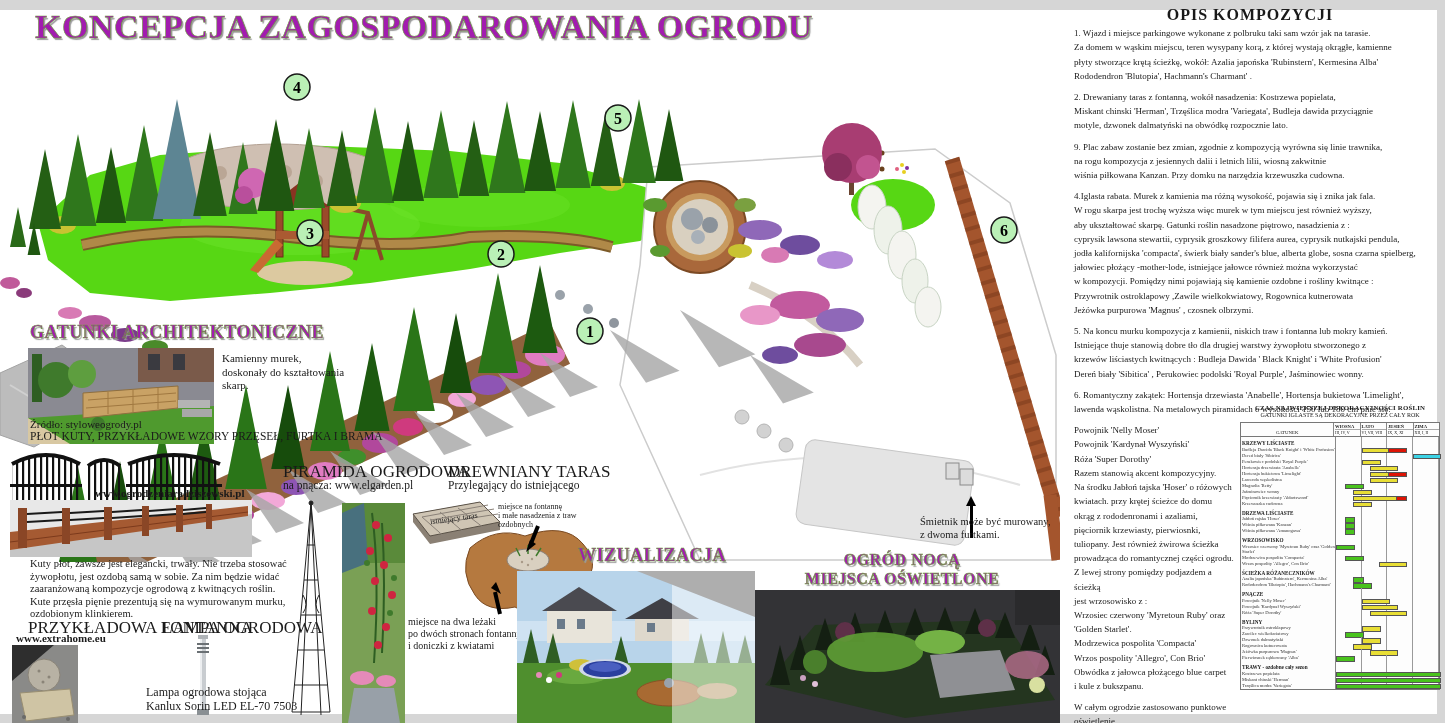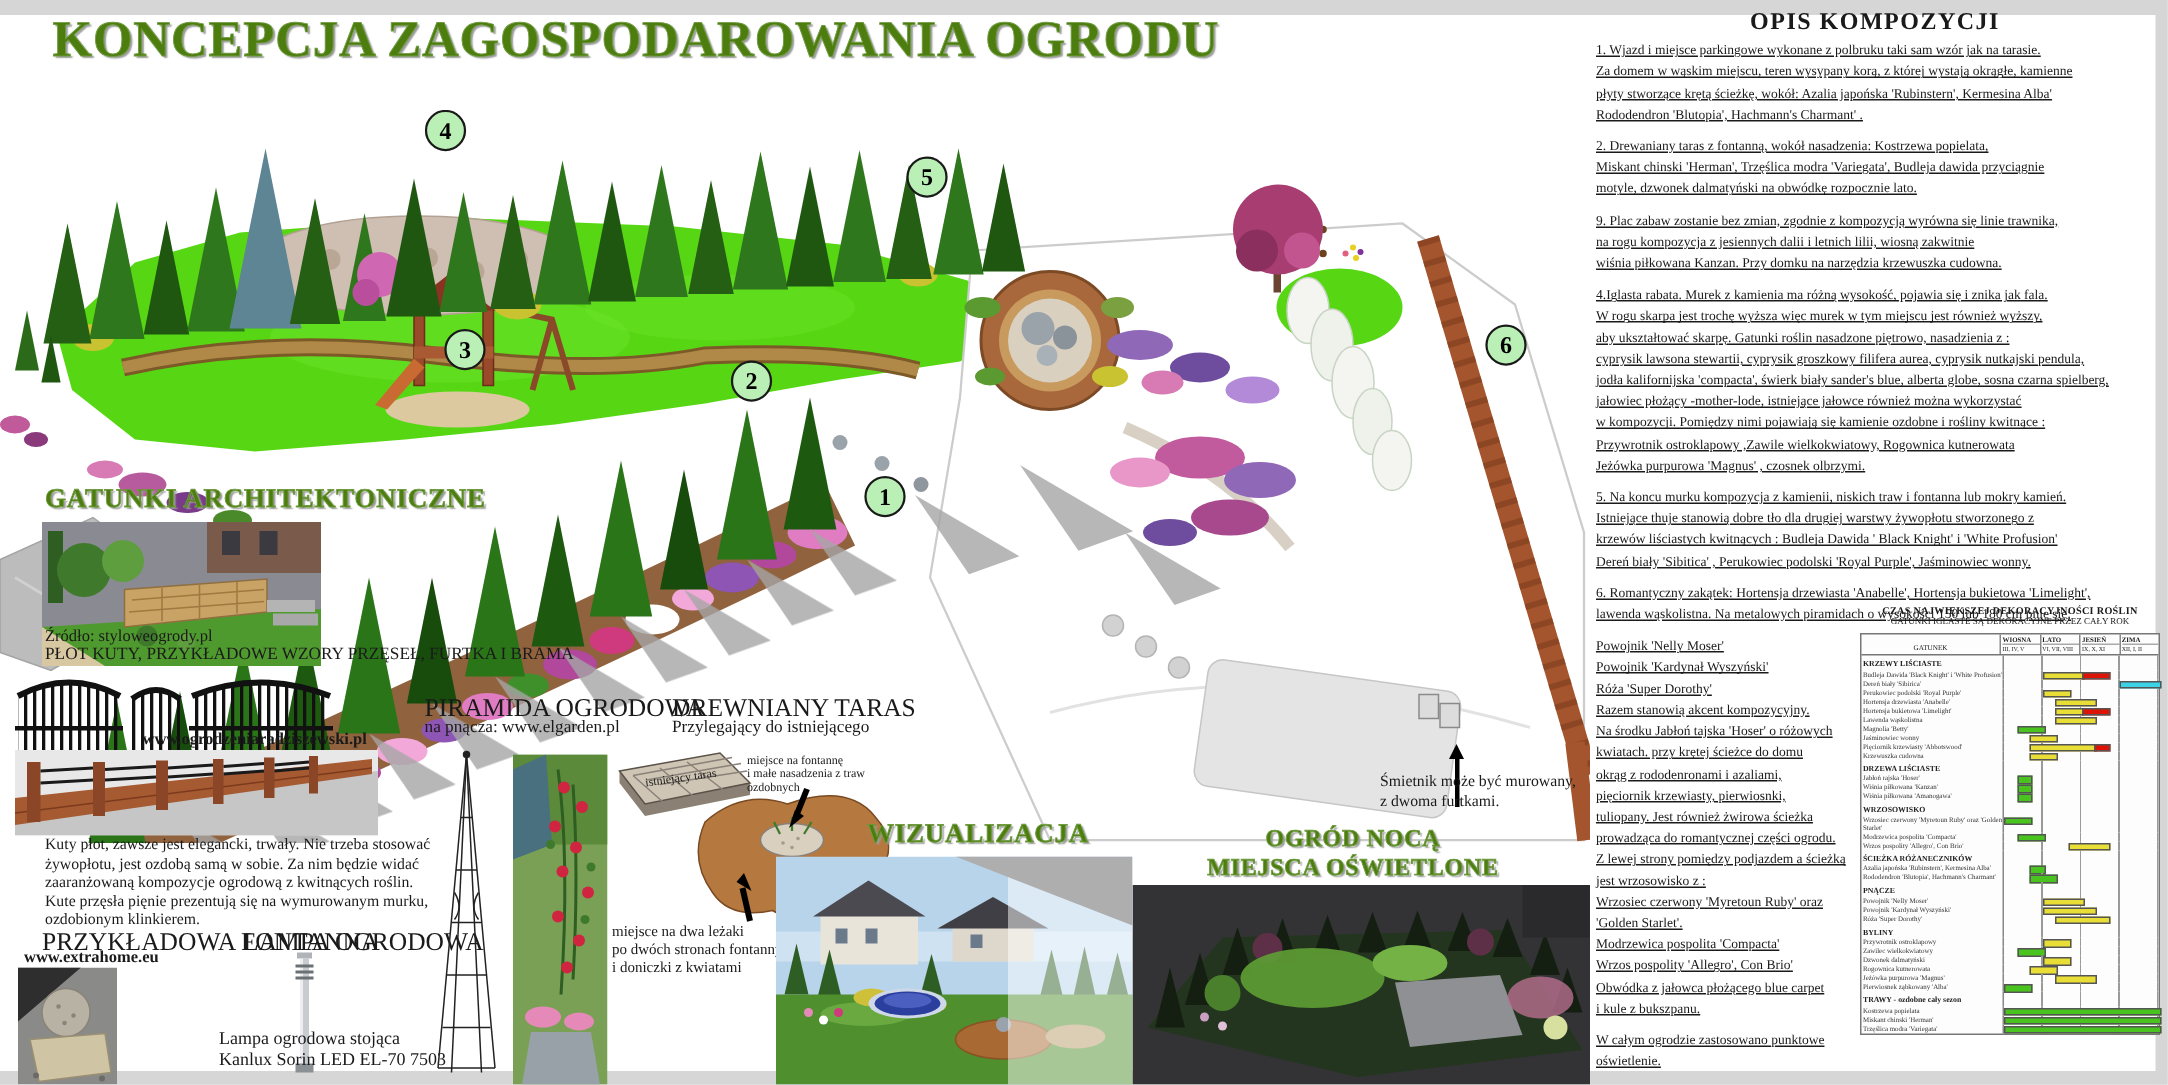--- a/index.html
+++ b/index.html
@@ -1,26 +1,26 @@
 <!DOCTYPE html>
 <html><head>
 <meta charset="utf-8">
 <style>
   html,body{margin:0;padding:0;background:#c9c9c9;}
   .board{position:relative;width:1445px;height:723px;background:#ffffff;overflow:hidden;
          font-family:"Liberation Serif",serif;color:#1a1a1a;}
   .abs{position:absolute;}
   .frame{background:#d6d6d6;}
-  .outlined{font-weight:bold;color:#4d7c0f;-webkit-text-stroke:.6px #6f9c40;
+  .outlined{font-weight:bold;color:#a21caf;-webkit-text-stroke:.6px #6f9c40;
             text-shadow:1.5px 1.5px 1px #9b9b9b;letter-spacing:.5px;white-space:nowrap;}
   .pre{white-space:pre-line;}
   
   .opis{left:1058px;top:8px;width:384px;font-size:9px;line-height:14.2px;}
   .opis h2{margin:0 0 4px 0;text-align:center;font-size:16px;letter-spacing:1px;}
-  .opis p{margin:0 0 7px 6px;text-decoration:underline;}
+  .opis p{margin:0 0 7px 16px;}
   .opis-flex{display:flex;align-items:flex-start;}
   .opis-left{width:182px;}
   
   .dtable{left:1240px;top:404px;width:200px;font-family:"Liberation Serif",serif;}
   .dt-title{font-size:6.8px;font-weight:bold;text-align:center;line-height:8px;letter-spacing:.2px;}
   .dt-sub{font-size:6px;text-align:center;line-height:7px;margin-bottom:3px;}
   .dt-grid{border:1px solid #777;background:#fdfdfd;}
   .dt-head{display:flex;border-bottom:1px solid #777;}
   .dt-head .sp{width:94px;font-size:4.8px;display:flex;align-items:flex-end;justify-content:center;padding-bottom:1px;}
   .dt-head .season{width:25px;border-left:1px solid #888;text-align:left;padding:1px 0 1px 1px;}
@@ -574,20 +574,23 @@
       <circle cx="54" cy="26" r="14" fill="#5e9e3f"></circle>
     <polygon points="0,70 186,58 186,96 0,96" fill="#4f9a2e"></polygon>
     <polygon points="55,45 150,38 150,60 55,70" fill="#c9a265" stroke="#8f6f3f"></polygon>
     <path d="M60,52 L148,45 M58,60 L148,53 M80,44 L80,66 M105,42 L105,64 M130,40 L130,61" stroke="#a07840" stroke-width="1" fill="none"></path>
     <rect x="150" y="52" width="32" height="8" fill="#b4b4b4"></rect>
       <rect x="154" y="61" width="30" height="8" fill="#a8a8a8"></rect>
     <polygon points="0,70 42,96 0,96" fill="#d8c8a2"></polygon>
     <circle cx="70" cy="76" r="7" fill="#3f7a2c"></circle>
       <circle cx="96" cy="80" r="6" fill="#5e9e3f"></circle>
   </svg>
+  <div class="abs cap pre" style="left:222px;top:352px;width:150px">Kamienny murek,
+doskonały do kształtowania
+skarp.</div>
   <div class="abs cap" style="left:30px;top:418px">Źródło: styloweogrody.pl</div>
 
   <div class="abs shead-sm" style="left:30px;top:430px">PŁOT KUTY, PRZYKŁADOWE WZORY PRZĘSEŁ, FURTKA I BRAMA</div>
   <svg class="abs" style="left:10px;top:444px" width="215" height="75">
     <defs>
         <pattern id="bars" width="6" height="10" patternUnits="userSpaceOnUse">
           <rect width="2.2" height="10" fill="#111"></rect>
         </pattern>
       </defs>
     <path d="M2,72 L2,20 Q36,2 70,20 L70,72 Z" fill="url(#bars)"></path>

